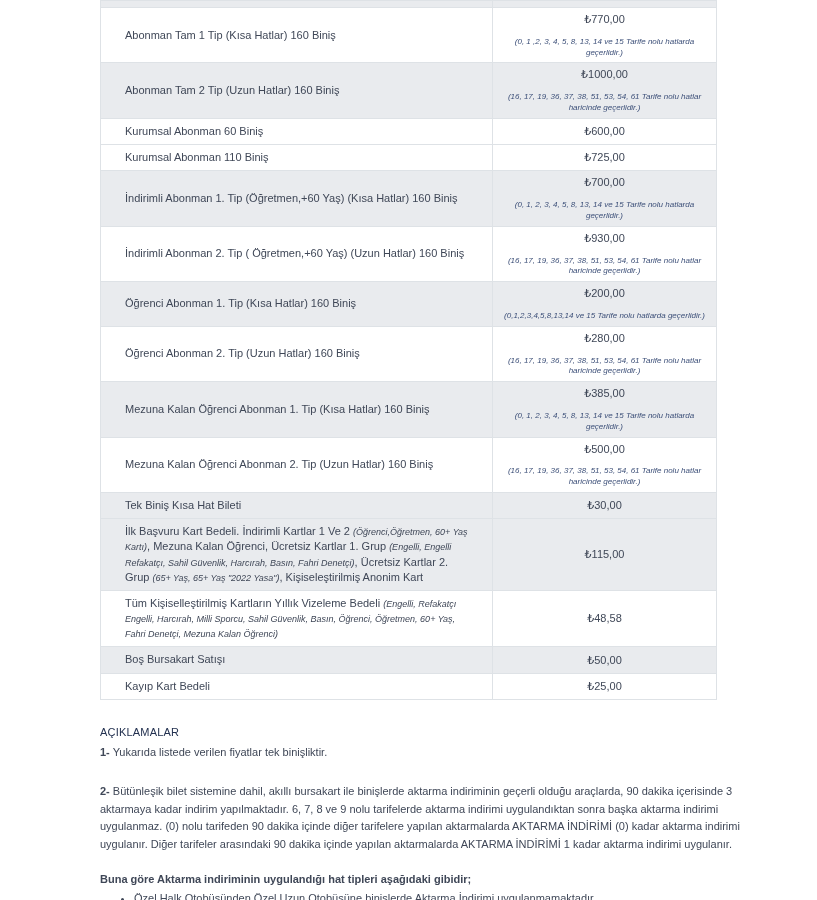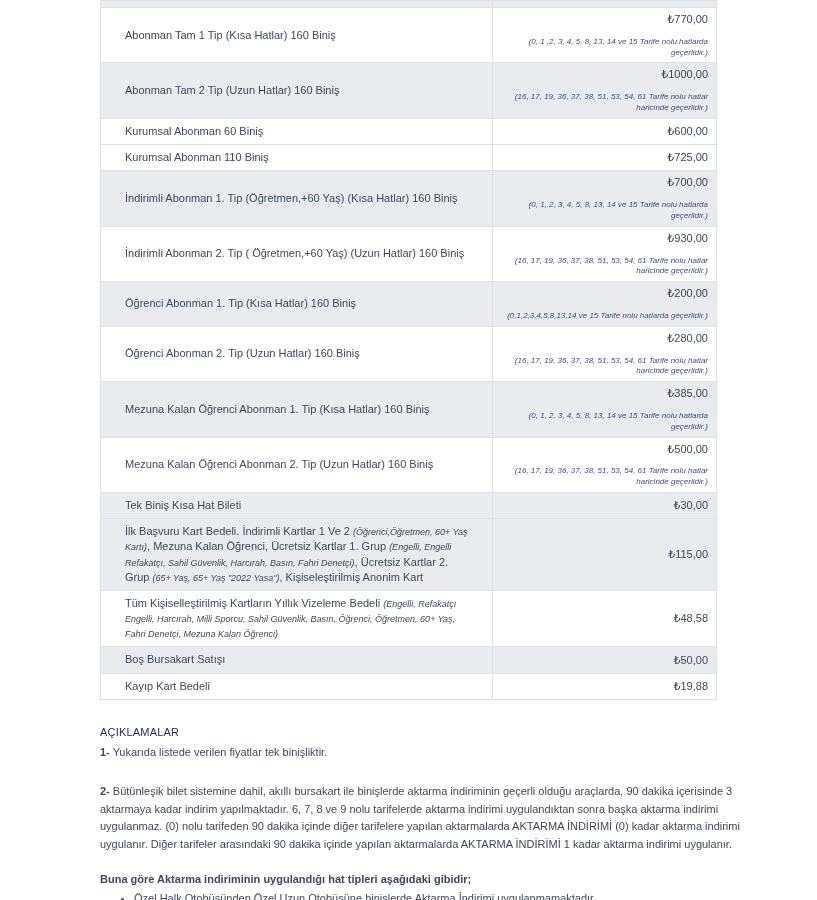--- a/index.html
+++ b/index.html
@@ -25,21 +25,21 @@
     border:1px solid var(--border);
     vertical-align:middle;
   }
   td.desc{
     width:392px;
     padding:5px 24px;
     font-size:11px;line-height:1.38;
   }
   td.desc .it{font-size:9px;font-style:italic;}
   td.price{
-    width:224px;text-align:right;padding:4px 8px;
+    width:224px;text-align:center;padding:4px 8px;
   }
   .pval{font-size:11px;line-height:1.35;}
   .pnote{font-size:8px;font-style:italic;color:var(--note);line-height:1.35;margin-top:10px;}
   tr.alt{background:var(--row-alt);}
   tr.partial td{height:7px;padding:0;background:var(--row-alt);}
   tr.plain{background:#ffffff;}
 
   .notes{width:662px;margin-top:24px;font-size:11px;line-height:1.6;}
   .notes h3{
     font-size:11px;color:var(--heading);font-weight:normal;
@@ -154,21 +154,21 @@
         </tr>
         <tr class="alt">
           <td class="desc"><span>Boş Bursakart Satışı</span></td>
           <td class="price">
             <div class="pval">₺50,00</div>
           </td>
         </tr>
         <tr class="plain">
           <td class="desc"><span>Kayıp Kart Bedeli</span></td>
           <td class="price">
-            <div class="pval">₺19,88</div>
+            <div class="pval">₺25,00</div>
           </td>
         </tr>
       </tbody>
   </table>
 
   <section class="notes">
     <h3>AÇIKLAMALAR</h3>
     <p><b>1-</b><span> Yukarıda listede verilen fiyatlar tek binişliktir.</span></p>
     <p class="spaced"><b>2-</b><span> Bütünleşik bilet sistemine dahil, akıllı bursakart ile binişlerde aktarma indiriminin geçerli olduğu araçlarda, 90 dakika içerisinde 3 aktarmaya kadar indirim yapılmaktadır. 6, 7, 8 ve 9 nolu tarifelerde aktarma indirimi uygulandıktan sonra başka aktarma indirimi uygulanmaz. (0) nolu tarifeden 90 dakika içinde diğer tarifelere yapılan aktarmalarda AKTARMA İNDİRİMİ (0) kadar aktarma indirimi uygulanır. Diğer tarifeler arasındaki 90 dakika içinde yapılan aktarmalarda AKTARMA İNDİRİMİ 1 kadar aktarma indirimi uygulanır.</span></p>
     <p class="bold-line">Buna göre Aktarma indiriminin uygulandığı hat tipleri aşağıdaki gibidir;</p>

